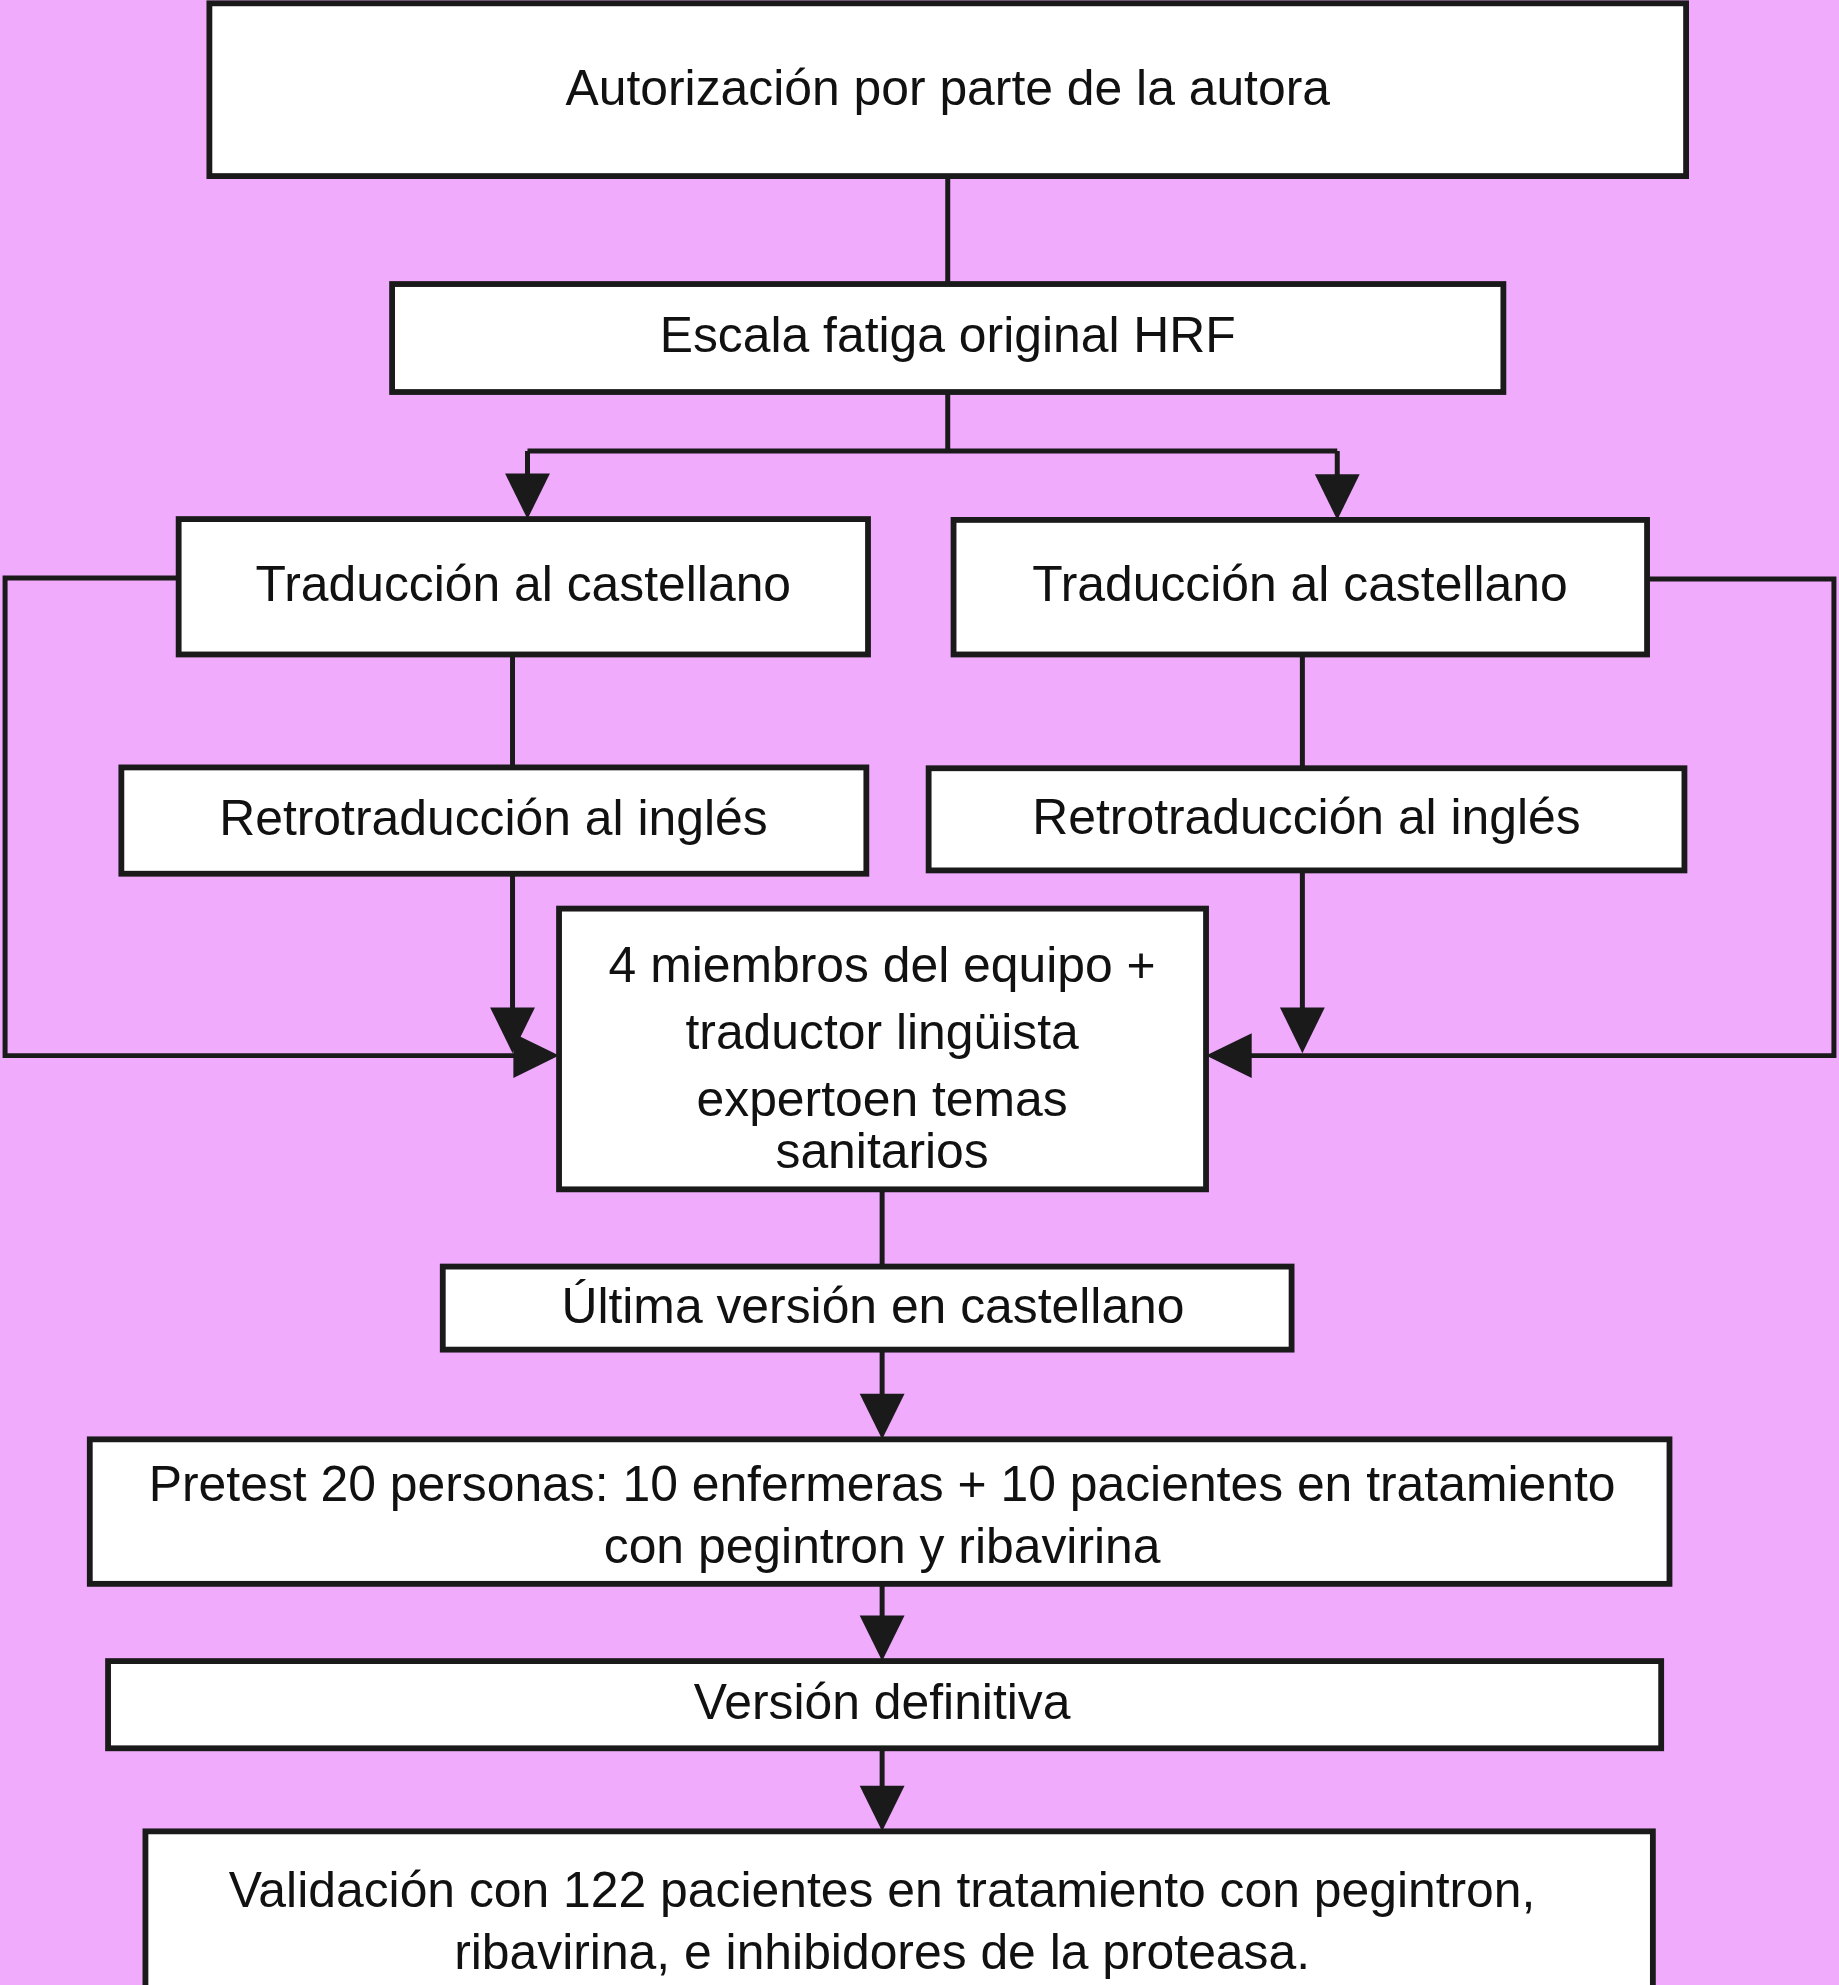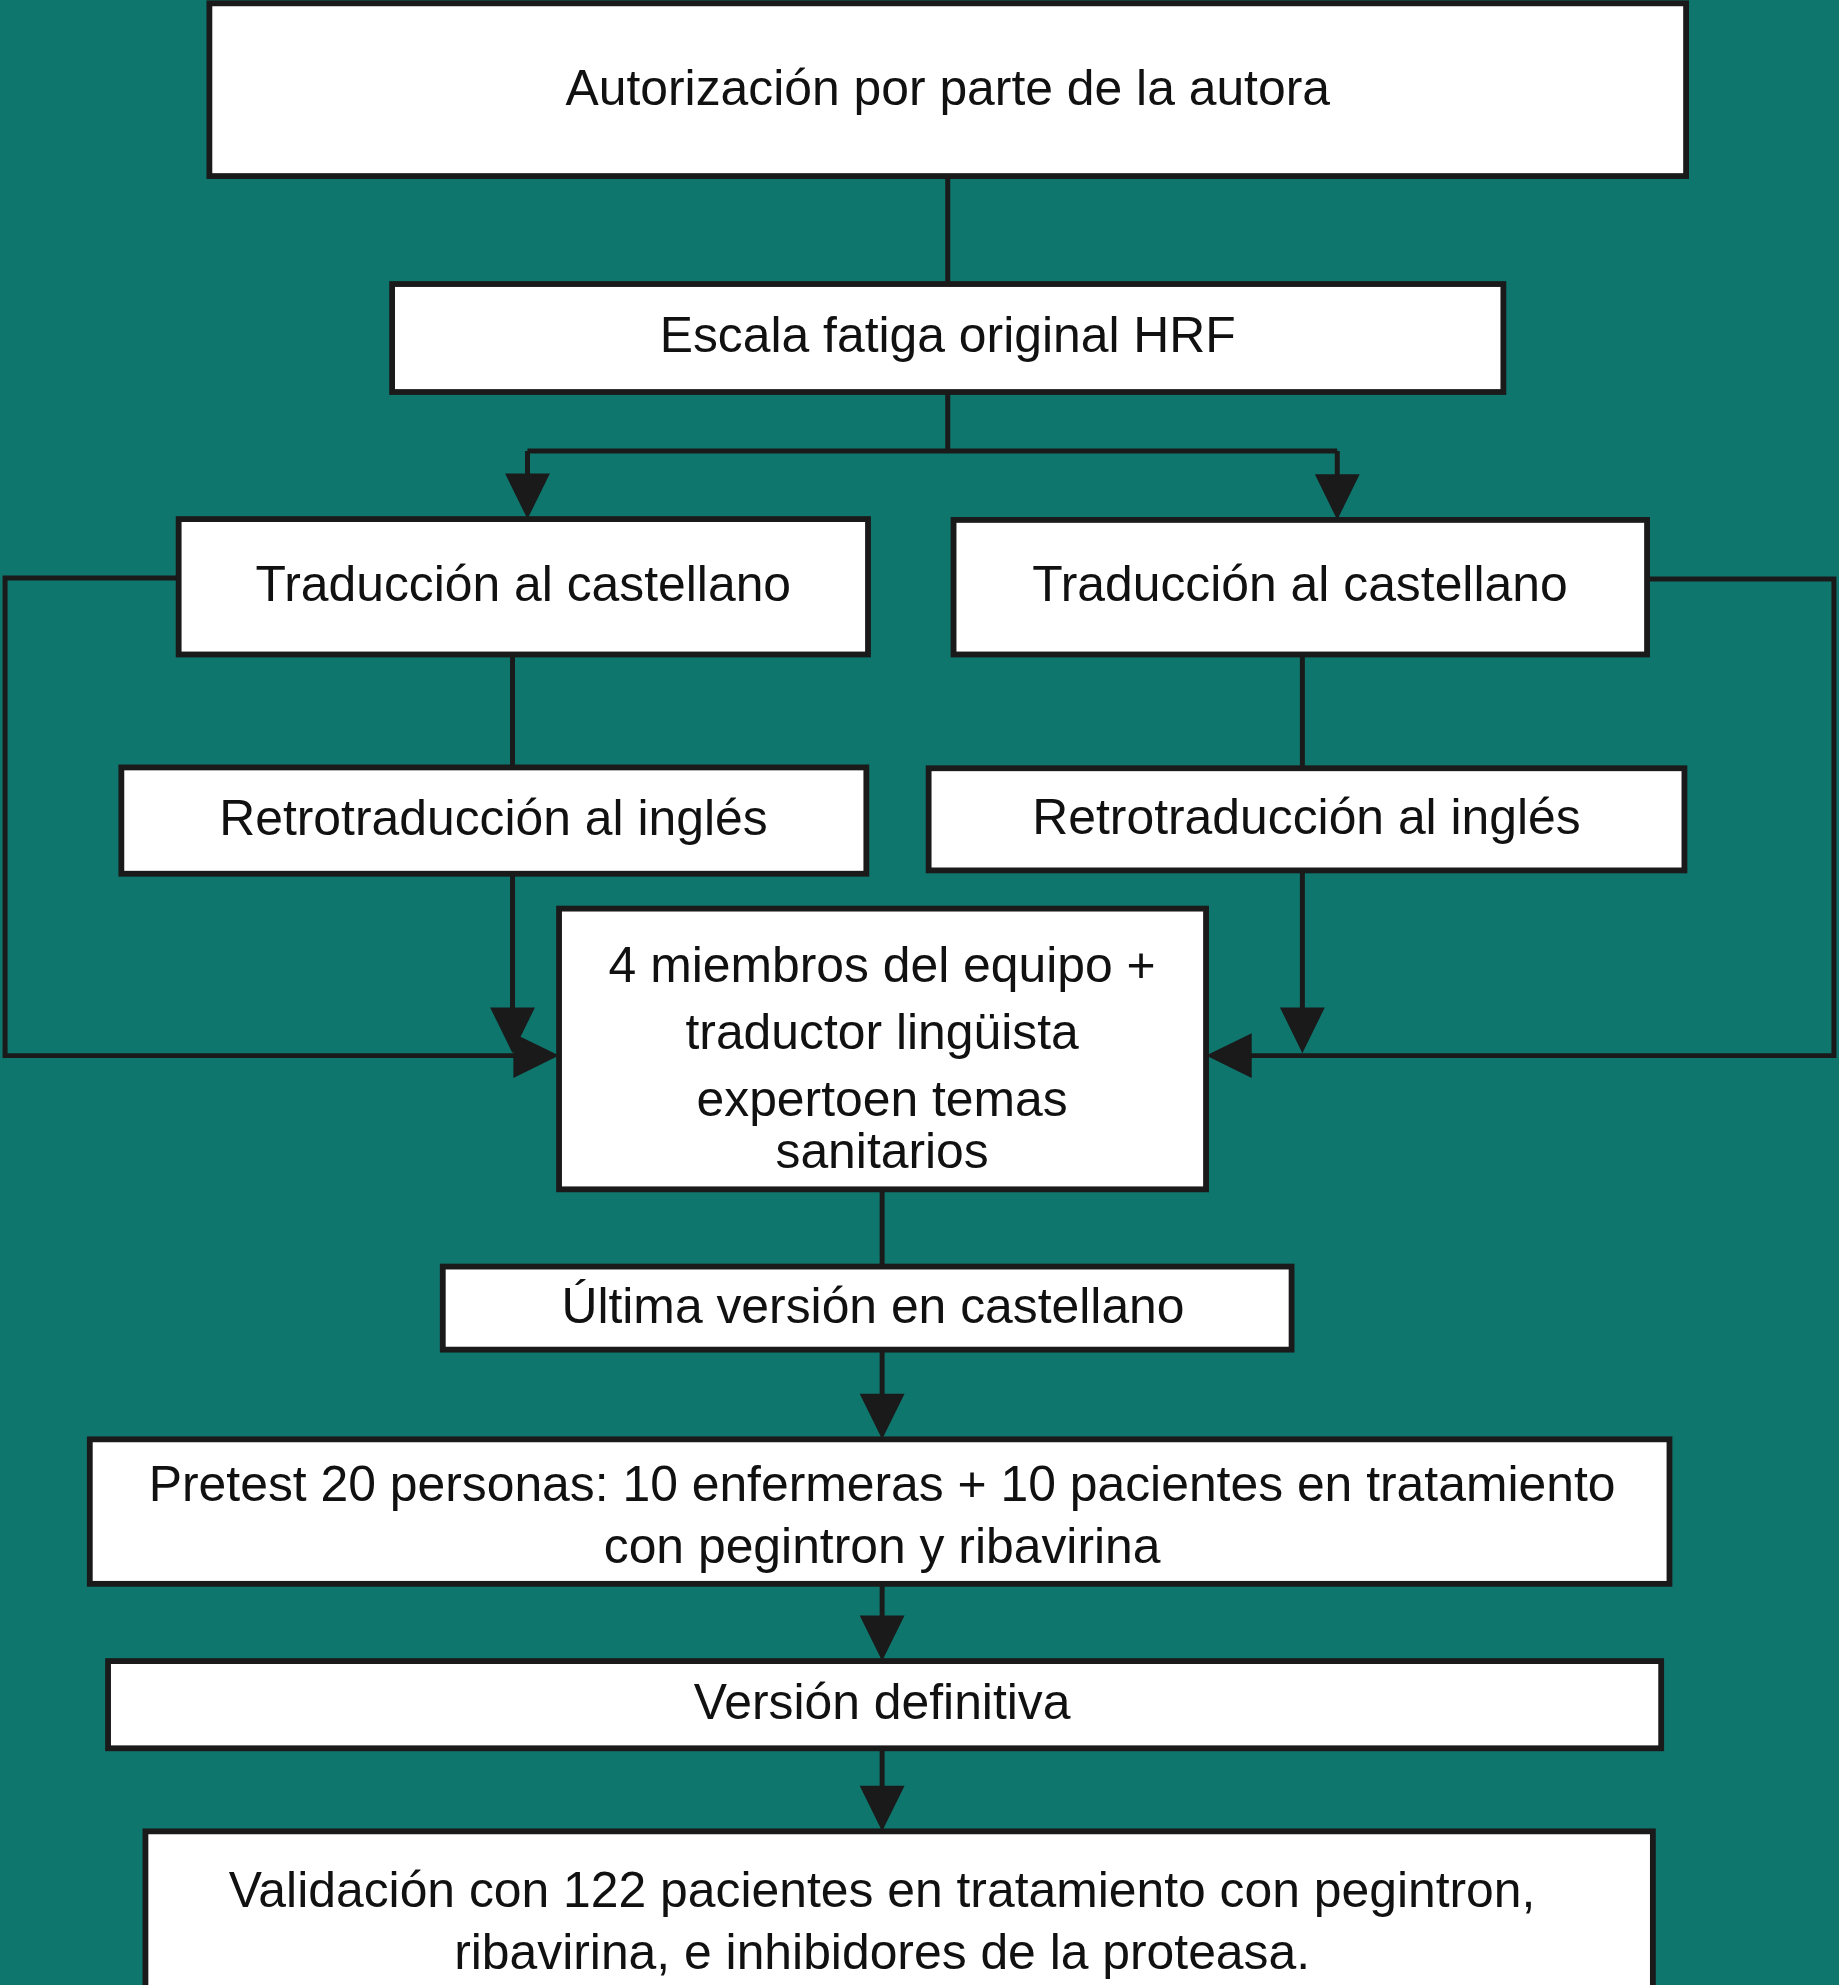--- a/index.html
+++ b/index.html
@@ -10,21 +10,21 @@
   body {
     width: 1839px;
     height: 1985px;
     overflow: hidden;
     font-family: "Liberation Sans", sans-serif;
   }
   #flowchart-root {
     position: relative;
     width: 1839px;
     height: 1985px;
-    background: #0f766e;
+    background: #f0abfc;
   }
   svg#flow-svg {
     position: absolute;
     top: 0;
     left: 0;
     width: 1839px;
     height: 1985px;
   }
   .node-rect {
     fill: #ffffff;

